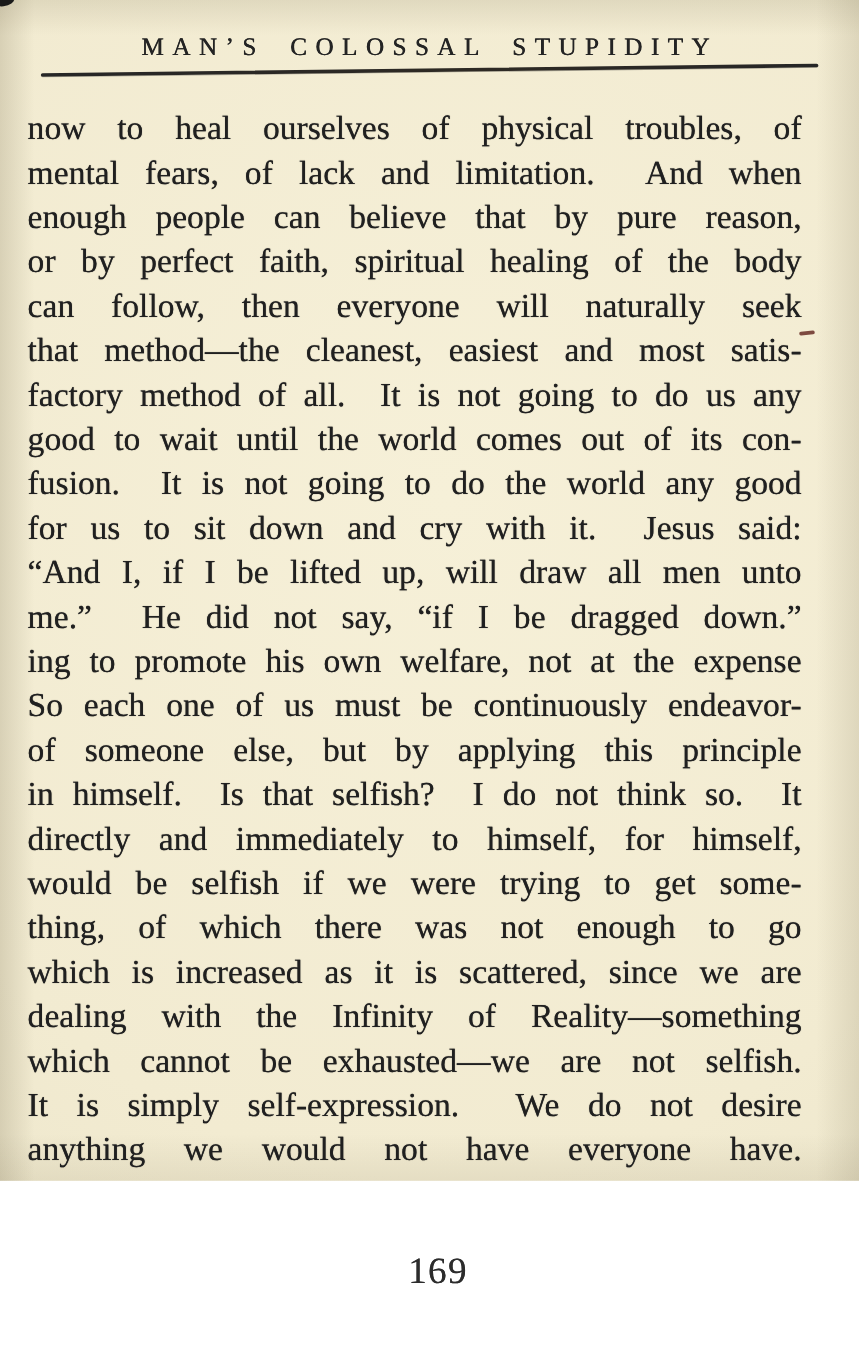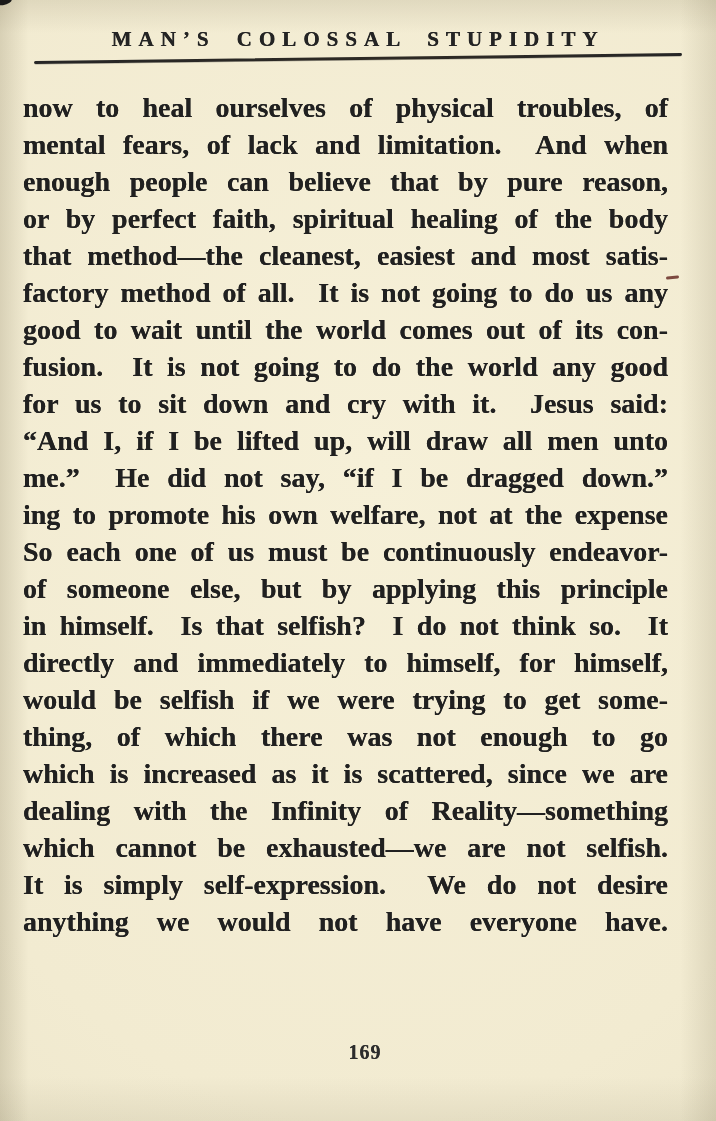--- a/index.html
+++ b/index.html
@@ -8,27 +8,26 @@
   }
   body {
     width: 716px;
     height: 1121px;
     font-family: "Liberation Serif", serif;
     overflow: hidden;
   }
   .paper {
     position: relative;
     width: 716px;
-    height: 1121px;
+    height: 984px;
     background:
       linear-gradient(90deg, rgba(110,100,70,0.20) 0%, rgba(110,100,70,0) 4%, rgba(110,100,70,0) 95%, rgba(110,100,70,0.16) 100%),
       linear-gradient(180deg, rgba(110,100,70,0.14) 0%, rgba(110,100,70,0) 3%, rgba(110,100,70,0) 96%, rgba(110,100,70,0.10) 100%),
       radial-gradient(ellipse 130% 105% at 52% 42%, #f6f0d8 0%, #f2ebd1 55%, #e9e2c6 100%);
     color: #222;
-    font-weight: bold;
   }
   .corner-mark {
     position: absolute;
     left: -4px;
     top: -3px;
     width: 16px;
     height: 8px;
     background: #1a1a1a;
     border-radius: 0 0 60% 40%;
     transform: rotate(-8deg);
@@ -84,21 +83,21 @@
     border-radius: 2px;
     transform: rotate(-6deg);
   }
   .page-number {
     position: absolute;
     top: 1041px;
     left: 0;
     right: 0;
     padding-left: 14px;
     text-align: center;
-    font-size: 20px;
+    font-size: 31px;
     letter-spacing: 1px;
     color: #2c2c2c;
     text-shadow: 0 0 0.5px rgba(30,30,30,0.8);
   }
 </style>
 </head>
 <body>
 
 <div class="paper">
 
@@ -106,20 +105,21 @@
 
   <div class="running-head">MAN’S COLOSSAL STUPIDITY</div>
 
   <div class="head-rule"></div>
 
   <div class="body-text">
       <div class="text-line">now to heal ourselves of physical troubles, of</div>
       <div class="text-line">mental fears, of lack and limitation.  And when</div>
       <div class="text-line">enough people can believe that by pure reason,</div>
       <div class="text-line">or by perfect faith, spiritual healing of the body</div>
+      <div class="text-line">can follow, then everyone will naturally seek</div>
       <div class="text-line">that method—the cleanest, easiest and most satis-</div>
       <div class="text-line">factory method of all.  It is not going to do us any</div>
       <div class="text-line">good to wait until the world comes out of its con-</div>
       <div class="text-line">fusion.  It is not going to do the world any good</div>
       <div class="text-line">for us to sit down and cry with it.  Jesus said:</div>
       <div class="text-line">“And I, if I be lifted up, will draw all men unto</div>
       <div class="text-line">me.”  He did not say, “if I be dragged down.”</div>
       <div class="text-line">ing to promote his own welfare, not at the expense</div>
       <div class="text-line">So each one of us must be continuously endeavor-</div>
       <div class="text-line">of someone else, but by applying this principle</div>

